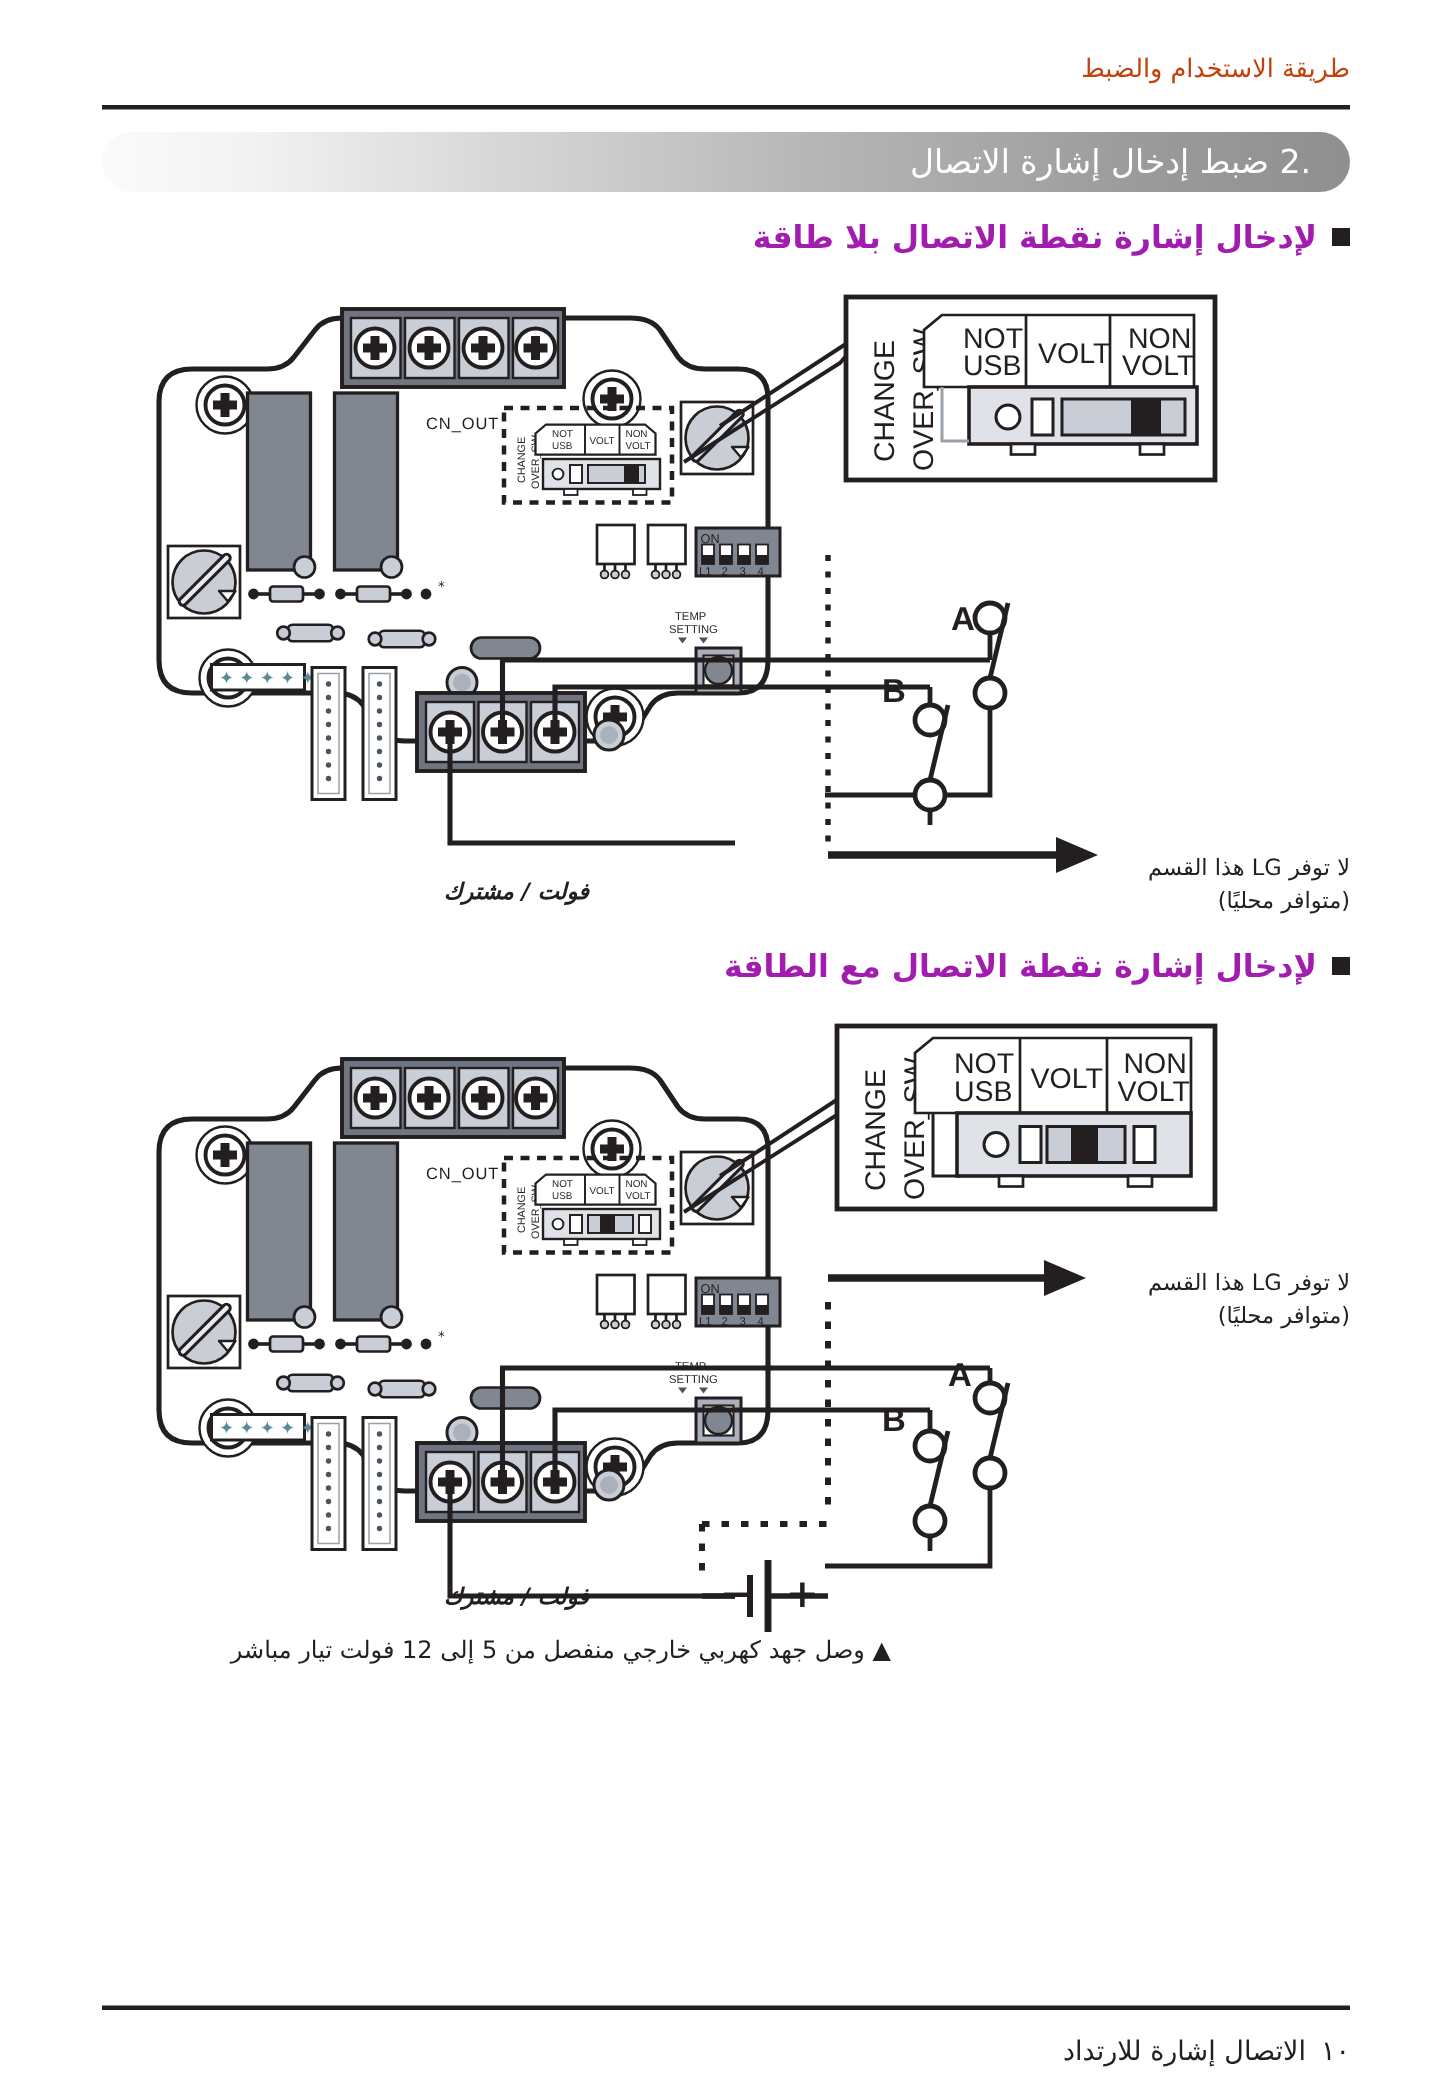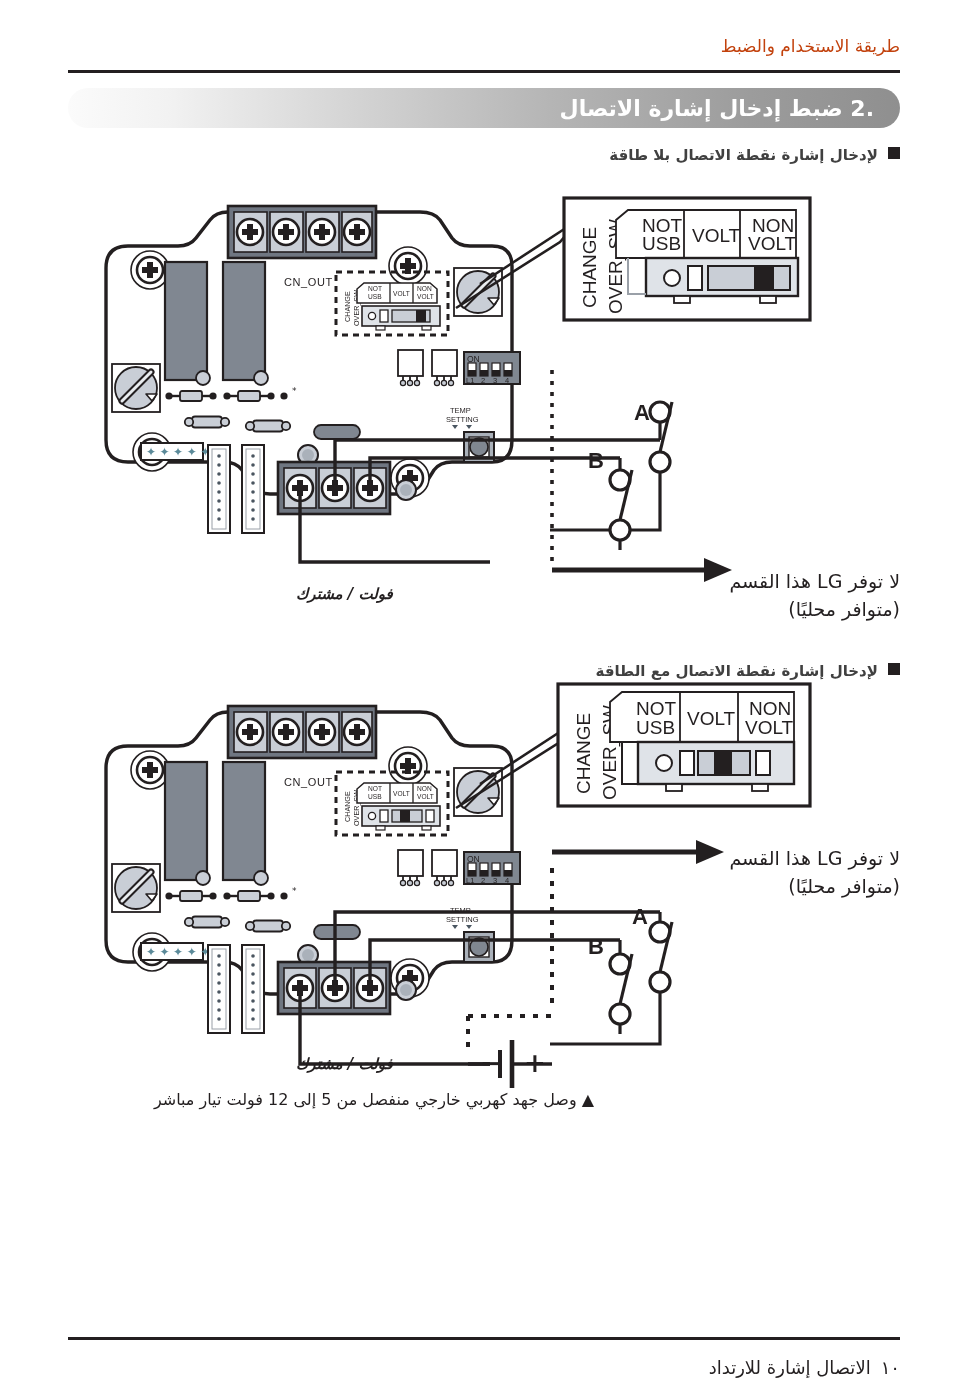--- a/index.html
+++ b/index.html
@@ -45,52 +45,52 @@
     direction: rtl;
     display: flex;
     align-items: center;
     justify-content: flex-start;
     box-sizing: border-box;
     padding-right: 26px;
   }
   #section-bar .bar-text {
     color: #ffffff;
     font-size: 22px;
-    font-weight: bold;
+    font-weight: normal;
     letter-spacing: 0;
   }
 
   
   .sub-heading {
     position: absolute;
     right: 54px;
     direction: rtl;
     text-align: right;
-    font-size: 15px;
+    font-size: 21px;
     font-weight: bold;
-    color: #404040;
+    color: #a21caf;
     white-space: nowrap;
   }
   .sub-heading .bullet {
     display: inline-block;
     width: 12px; height: 12px;
     background: #231f20;
     margin-right: 0;
     margin-left: 10px;
     vertical-align: 1px;
   }
   #sub-heading-1 { top: 146px; }
-  #sub-heading-2 { top: 662px; }
+  #sub-heading-2 { top: 632px; }
 
   
   .rtl-note {
     position: absolute;
     direction: rtl;
     text-align: right;
-    font-size: 19px;
+    font-size: 15px;
     line-height: 1.45;
     color: #231f20;
     white-space: nowrap;
   }
   .bold-label {
     position: absolute;
     direction: rtl;
     font-size: 15px;
     font-weight: bold;
     color: #231f20;

